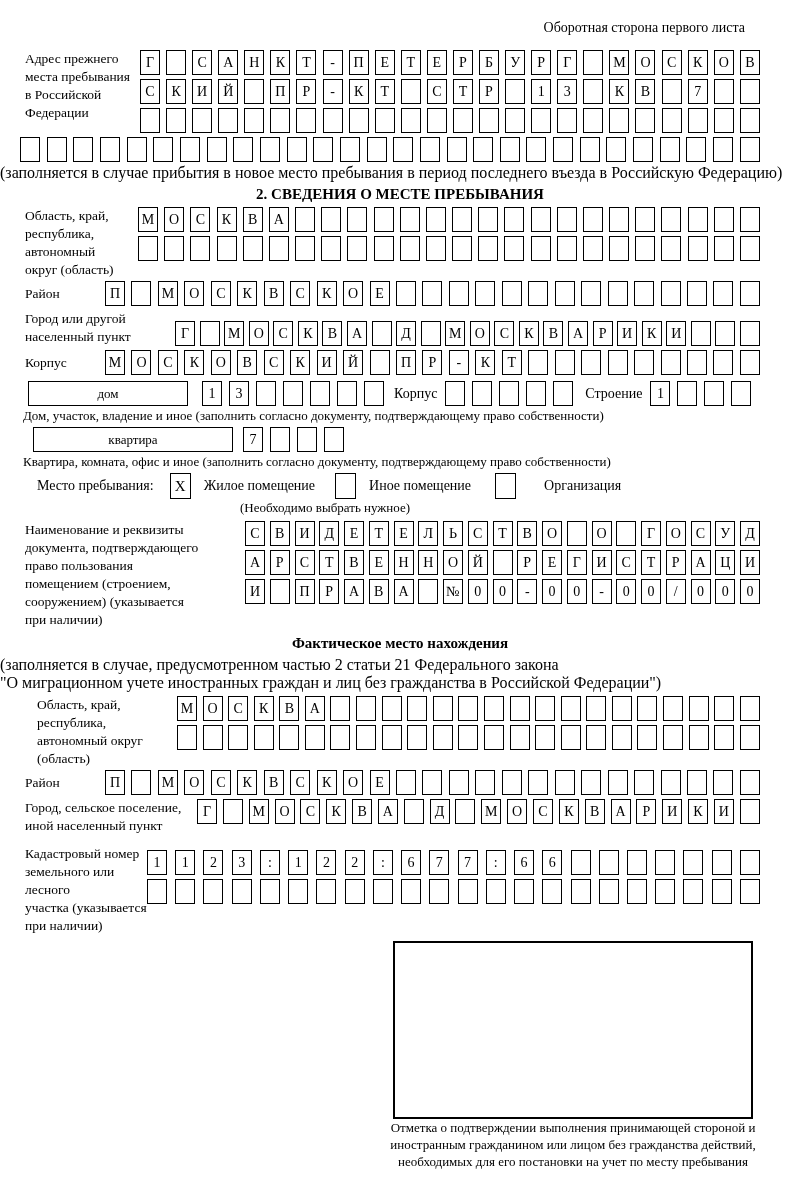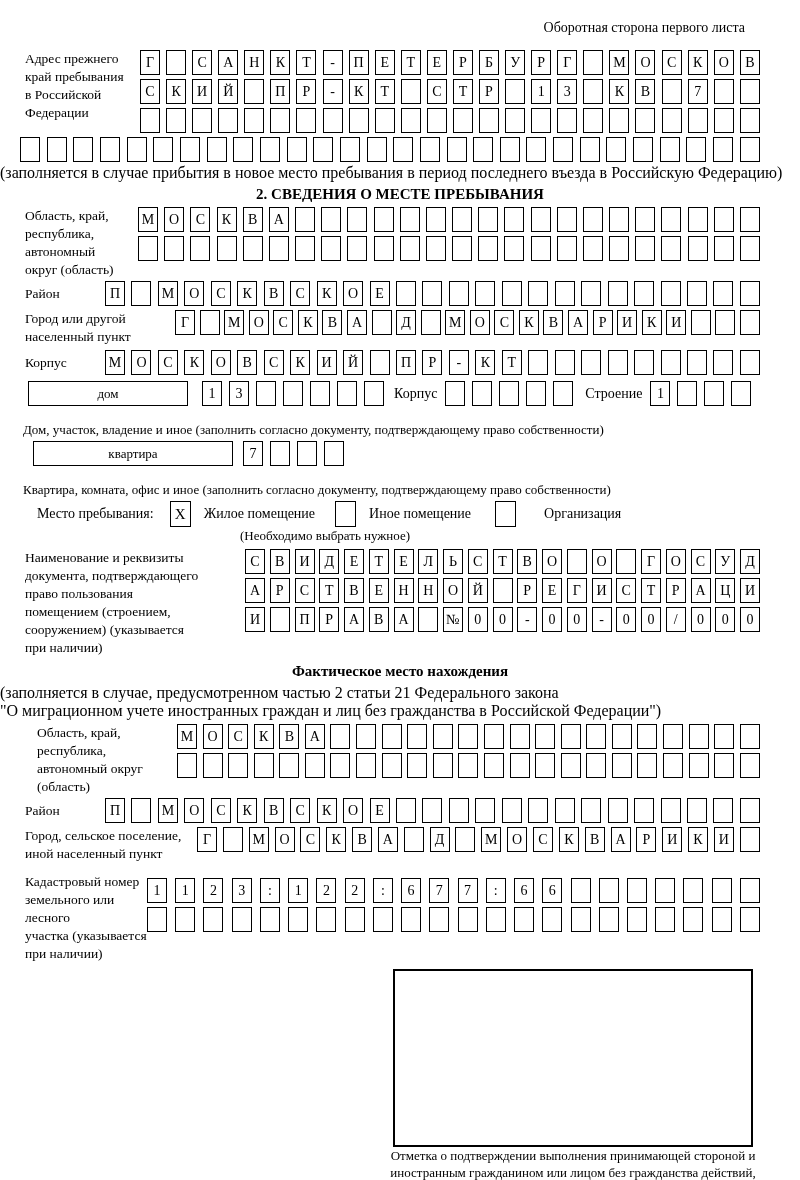--- a/index.html
+++ b/index.html
@@ -47,21 +47,21 @@
     width: 20px;
     height: 25px;
     border: 1.5px solid #000;
     display: flex;
     align-items: center;
     justify-content: center;
     font-size: 14px;
   }
   .fullrow { margin: 4px 40px 0 20px; }
   .note { font-size: 16px; text-align: left; margin-top: 2px; }
-  .note-left { font-size: 13px; margin: 16px 20px 0 23px; }
+  .note-left { font-size: 13px; margin: 2px 20px 0 23px; }
   .sec-title { font-size: 15px; font-weight: bold; text-align: center; margin-top: 4px; }
   .inline-cells { flex: none; display: flex; gap: 7px; justify-content: flex-start; }
   .fieldbox {
     flex: none;
     border: 1.5px solid #000;
     height: 25px;
     display: flex;
     align-items: center;
     justify-content: center;
     font-size: 13px;
@@ -86,21 +86,21 @@
 </style>
 </head>
 <body>
 
 <div class="page">
 
   <div class="header-note">Оборотная сторона первого листа</div>
 
   <div class="frow" style="margin-top:14px;">
     <div class="label" style="width:115px;">Адрес прежнего
-край пребывания
+места пребывания
 в Российской
 Федерации</div>
     <div class="cellcol">
       <div class="cells">
           <span class="cell">Г</span>
           <span class="cell"></span>
           <span class="cell">С</span>
           <span class="cell">А</span>
           <span class="cell">Н</span>
           <span class="cell">К</span>
@@ -296,21 +296,21 @@
         <span class="cell"></span>
         <span class="cell"></span>
         <span class="cell"></span>
         <span class="cell"></span>
         <span class="cell"></span>
         <span class="cell"></span>
         <span class="cell"></span>
       </div>
   </div>
 
-  <div class="frow" style="margin-top:4px;">
+  <div class="frow" style="margin-top:4px;align-items:flex-end;">
     <div class="label" style="width:150px;">Город или другой
 населенный пункт</div>
     <div class="cells">
         <span class="cell">Г</span>
         <span class="cell"></span>
         <span class="cell">М</span>
         <span class="cell">О</span>
         <span class="cell">С</span>
         <span class="cell">К</span>
         <span class="cell">В</span>

